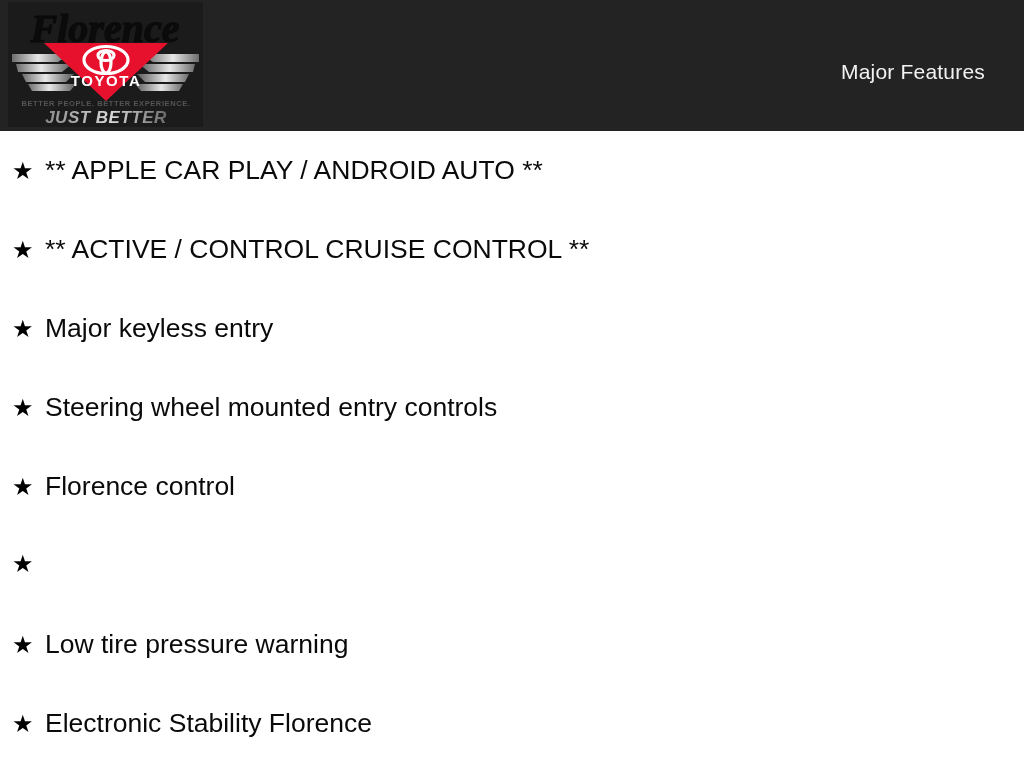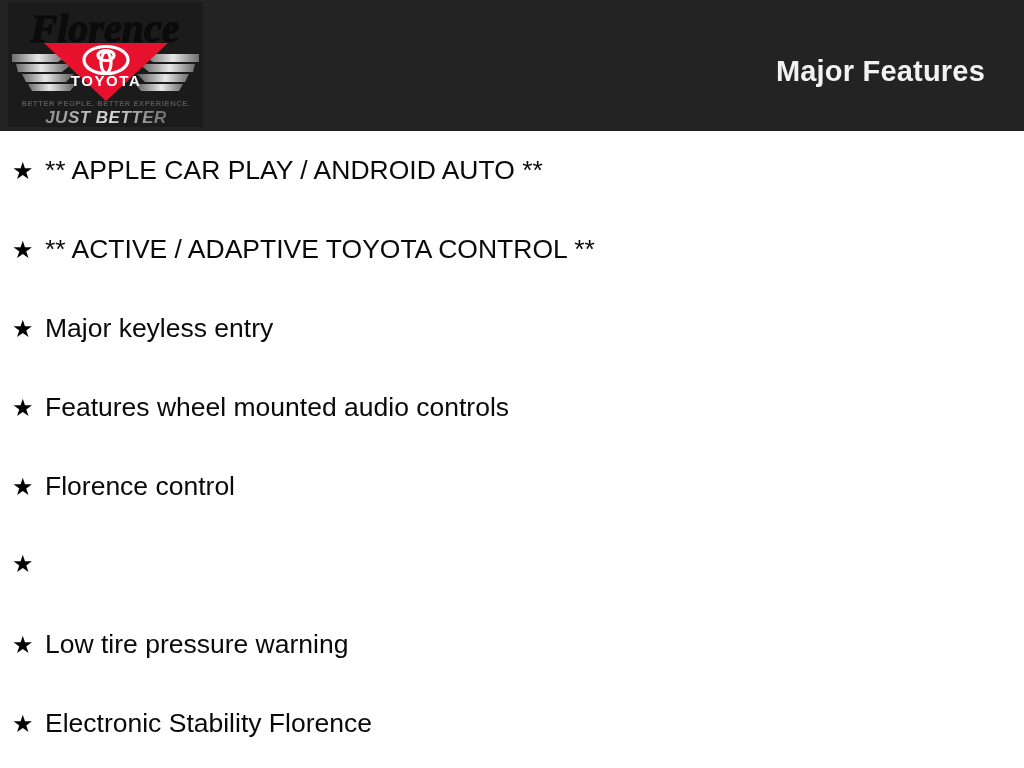--- a/index.html
+++ b/index.html
@@ -40,22 +40,22 @@
   }
 
   .header-title {
     position: absolute;
     right: 39px;
     top: 0;
     height: 143px;
     display: flex;
     align-items: center;
     color: #f2f2f2;
-    font-size: 29px;
-    font-weight: 700;
+    font-size: 21px;
+    font-weight: 400;
     letter-spacing: 0.2px;
     white-space: nowrap;
   }
 
   
   .features {
     list-style: none;
     margin: 0;
     padding: 0;
     position: relative;
@@ -151,29 +151,29 @@
 </header>
 
 <main>
   <ul class="features">
     <li class="feature-item">
       <span class="star-icon">★</span>
       <span class="feature-label">** APPLE CAR PLAY / ANDROID AUTO **</span>
     </li>
     <li class="feature-item">
       <span class="star-icon">★</span>
-      <span class="feature-label">** ACTIVE / ADAPTIVE TOYOTA CONTROL **</span>
+      <span class="feature-label">** ACTIVE / CONTROL CRUISE CONTROL **</span>
     </li>
     <li class="feature-item">
       <span class="star-icon">★</span>
       <span class="feature-label">Major keyless entry</span>
     </li>
     <li class="feature-item">
       <span class="star-icon">★</span>
-      <span class="feature-label">Features wheel mounted audio controls</span>
+      <span class="feature-label">Steering wheel mounted entry controls</span>
     </li>
     <li class="feature-item">
       <span class="star-icon">★</span>
       <span class="feature-label">Florence control</span>
     </li>
     <li class="feature-item">
       <span class="star-icon">★</span>
     </li>
     <li class="feature-item">
       <span class="star-icon">★</span>

